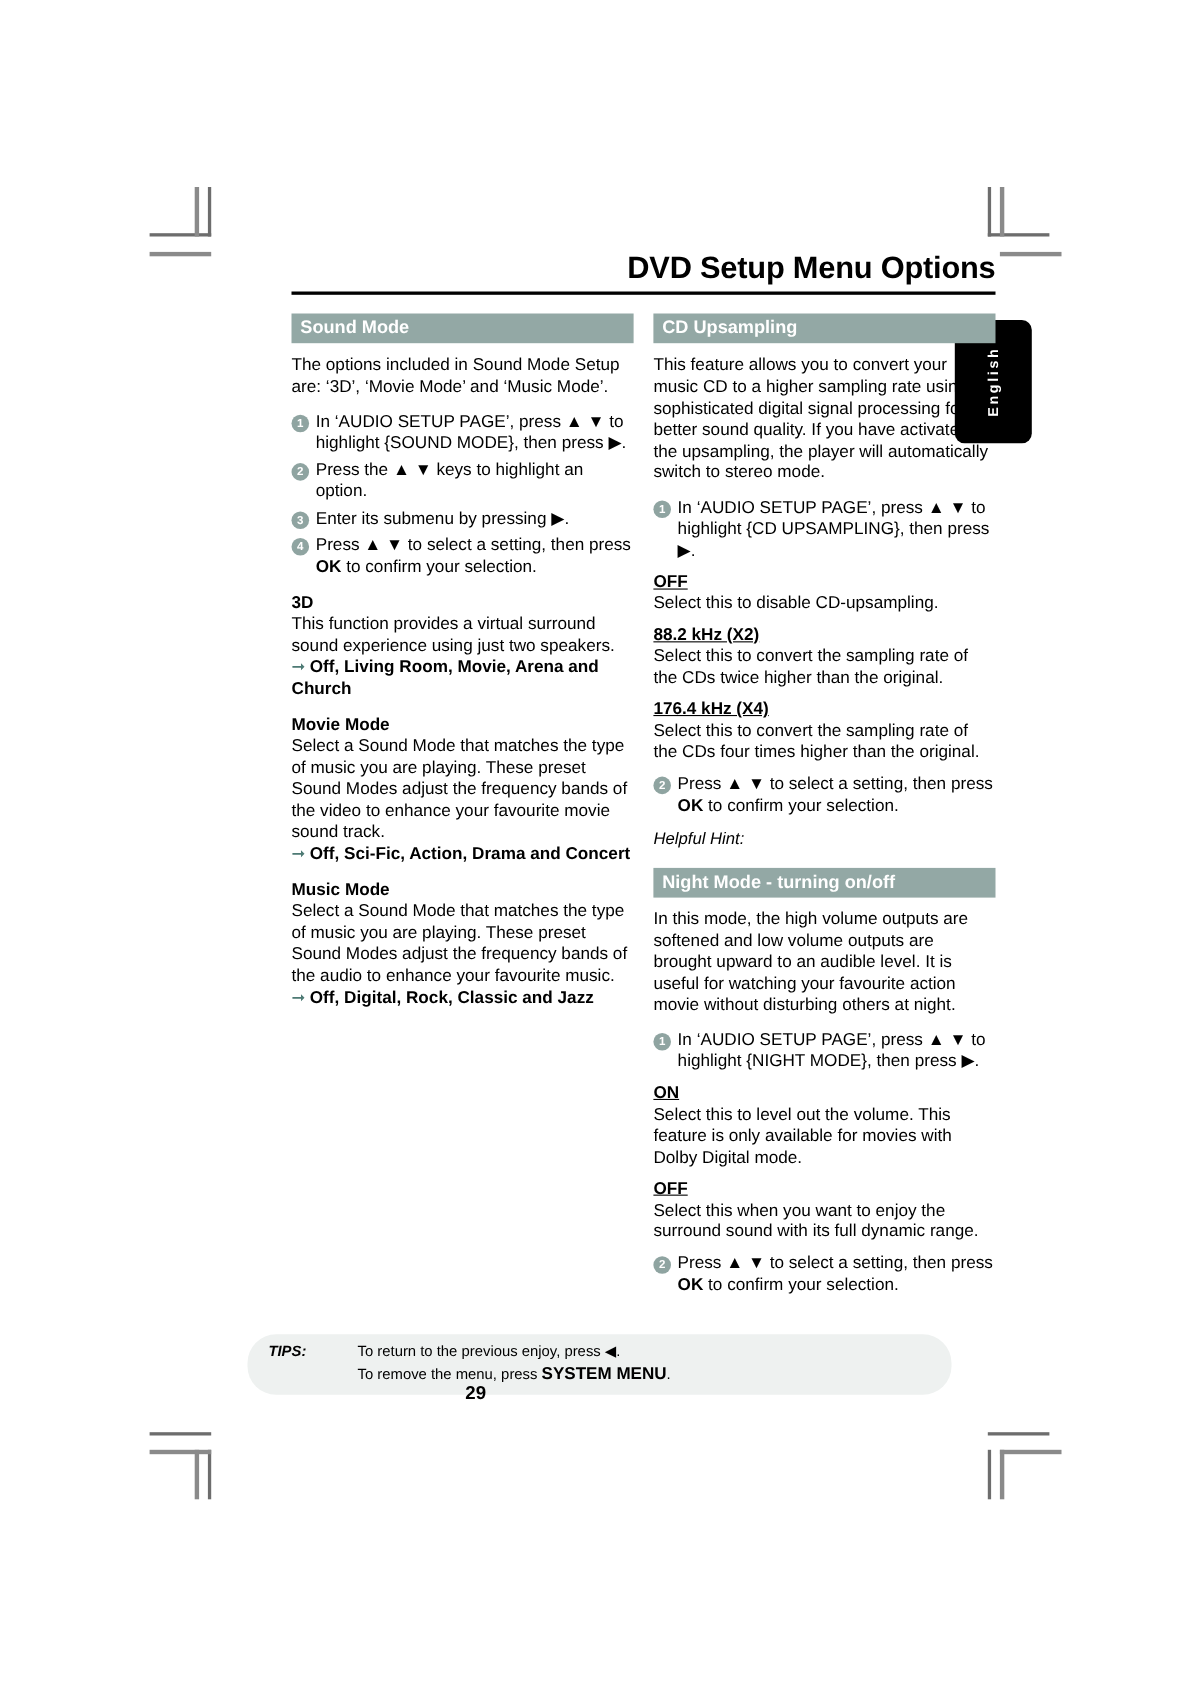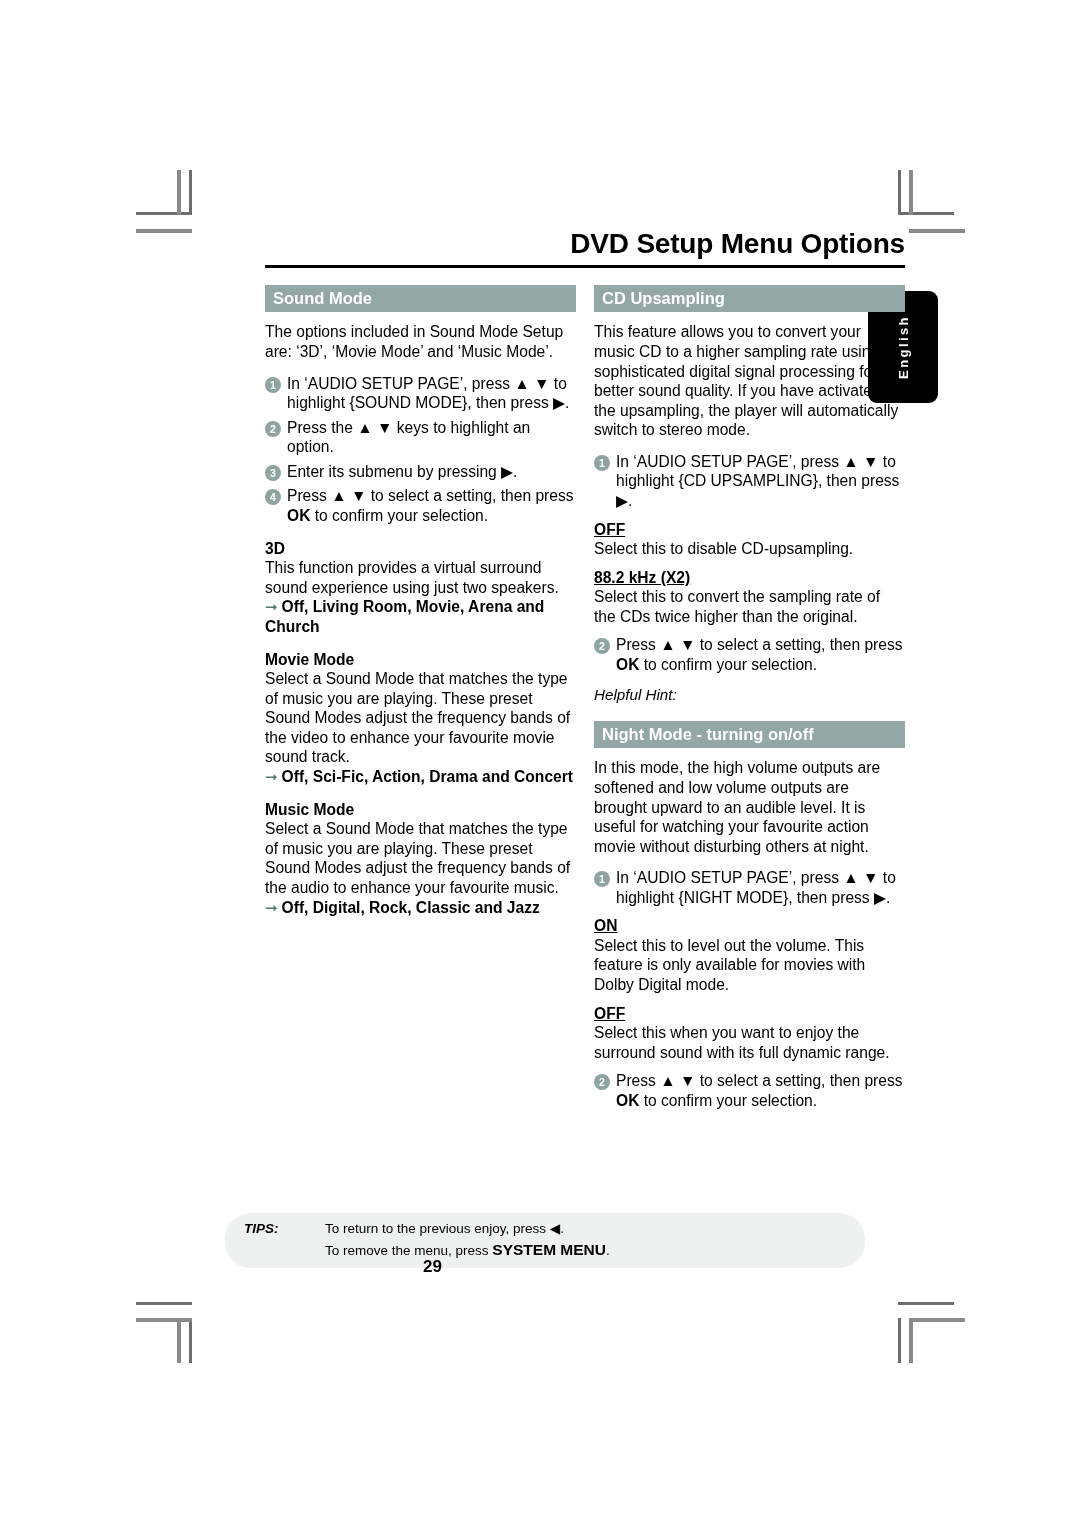--- a/index.html
+++ b/index.html
@@ -285,20 +285,24 @@
       <div style="margin-top:9px;">
         <div><span class="sub-h-u">OFF</span></div>
         <p>Select this to disable CD-upsampling.</p>
       </div>
 
       <div style="margin-top:9px;">
         <div><span class="sub-h-u">88.2 kHz (X2)</span></div>
         <p>Select this to convert the sampling rate of the CDs twice higher than the original.</p>
       </div>
 
+      <div style="margin-top:9px;">
+        <div><span class="sub-h-u">176.4 kHz (X4)</span></div>
+        <p>Select this to convert the sampling rate of the CDs four times higher than the original.</p>
+      </div>
 
       <div class="step" style="margin-top:9px;">
         <div class="step-num">2</div>
         <div class="step-txt"><span>Press </span><span>▲ ▼</span><span> to select a setting, then press </span><span class="k">OK</span><span> to confirm your selection.</span></div>
       </div>
 
       <div class="hint-title">Helpful Hint:</div>
 
       <div class="sec-head" style="margin-top:16px;">Night Mode - turning on/off</div>
 

